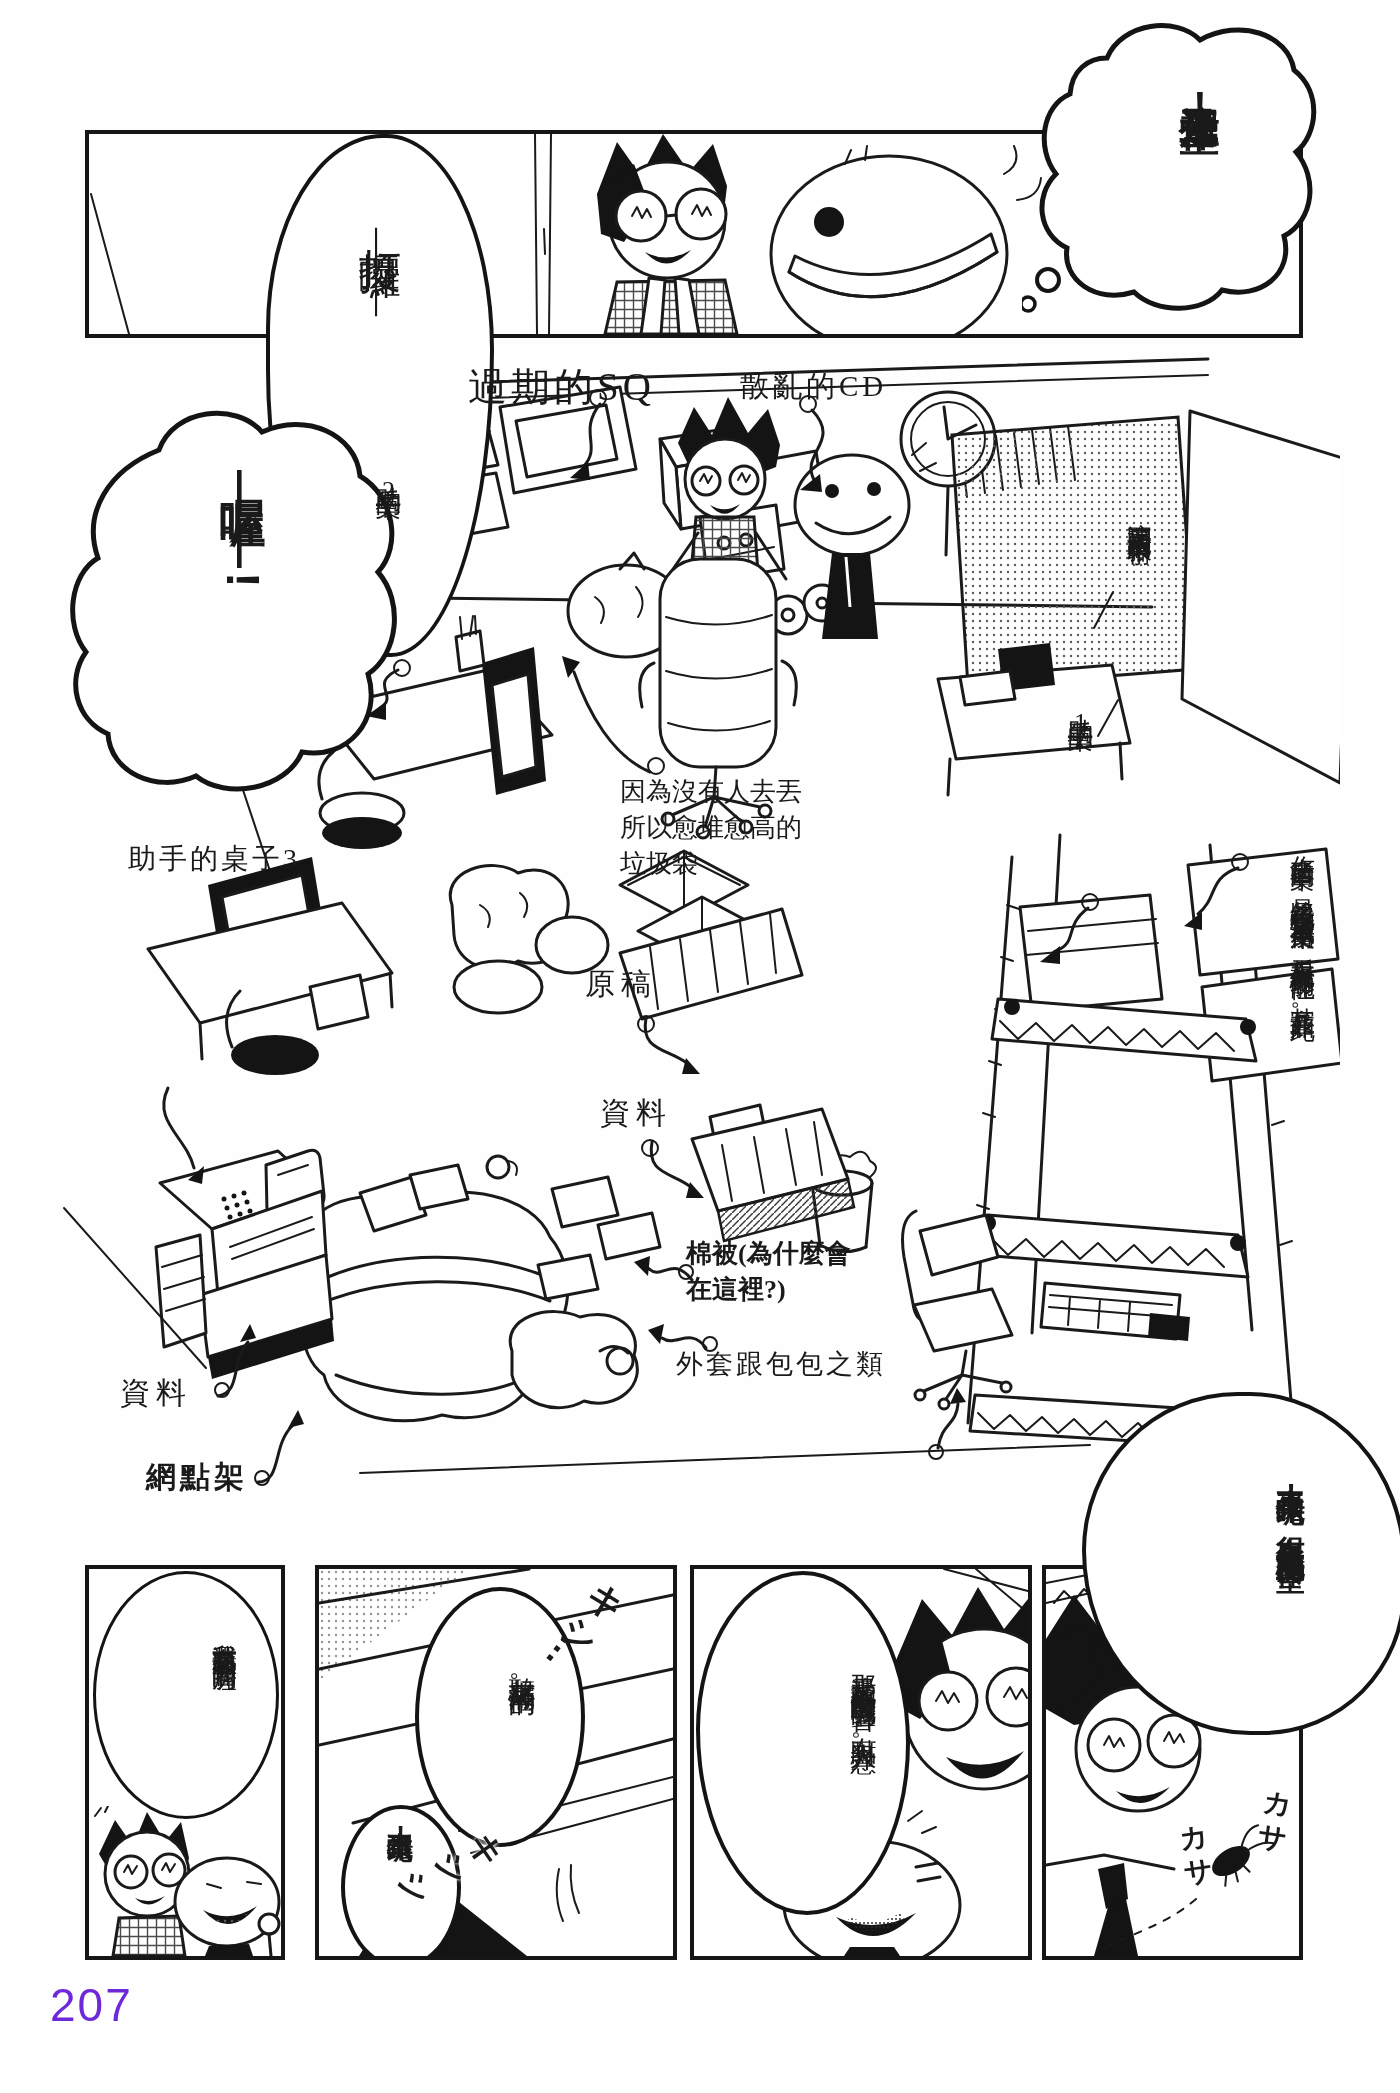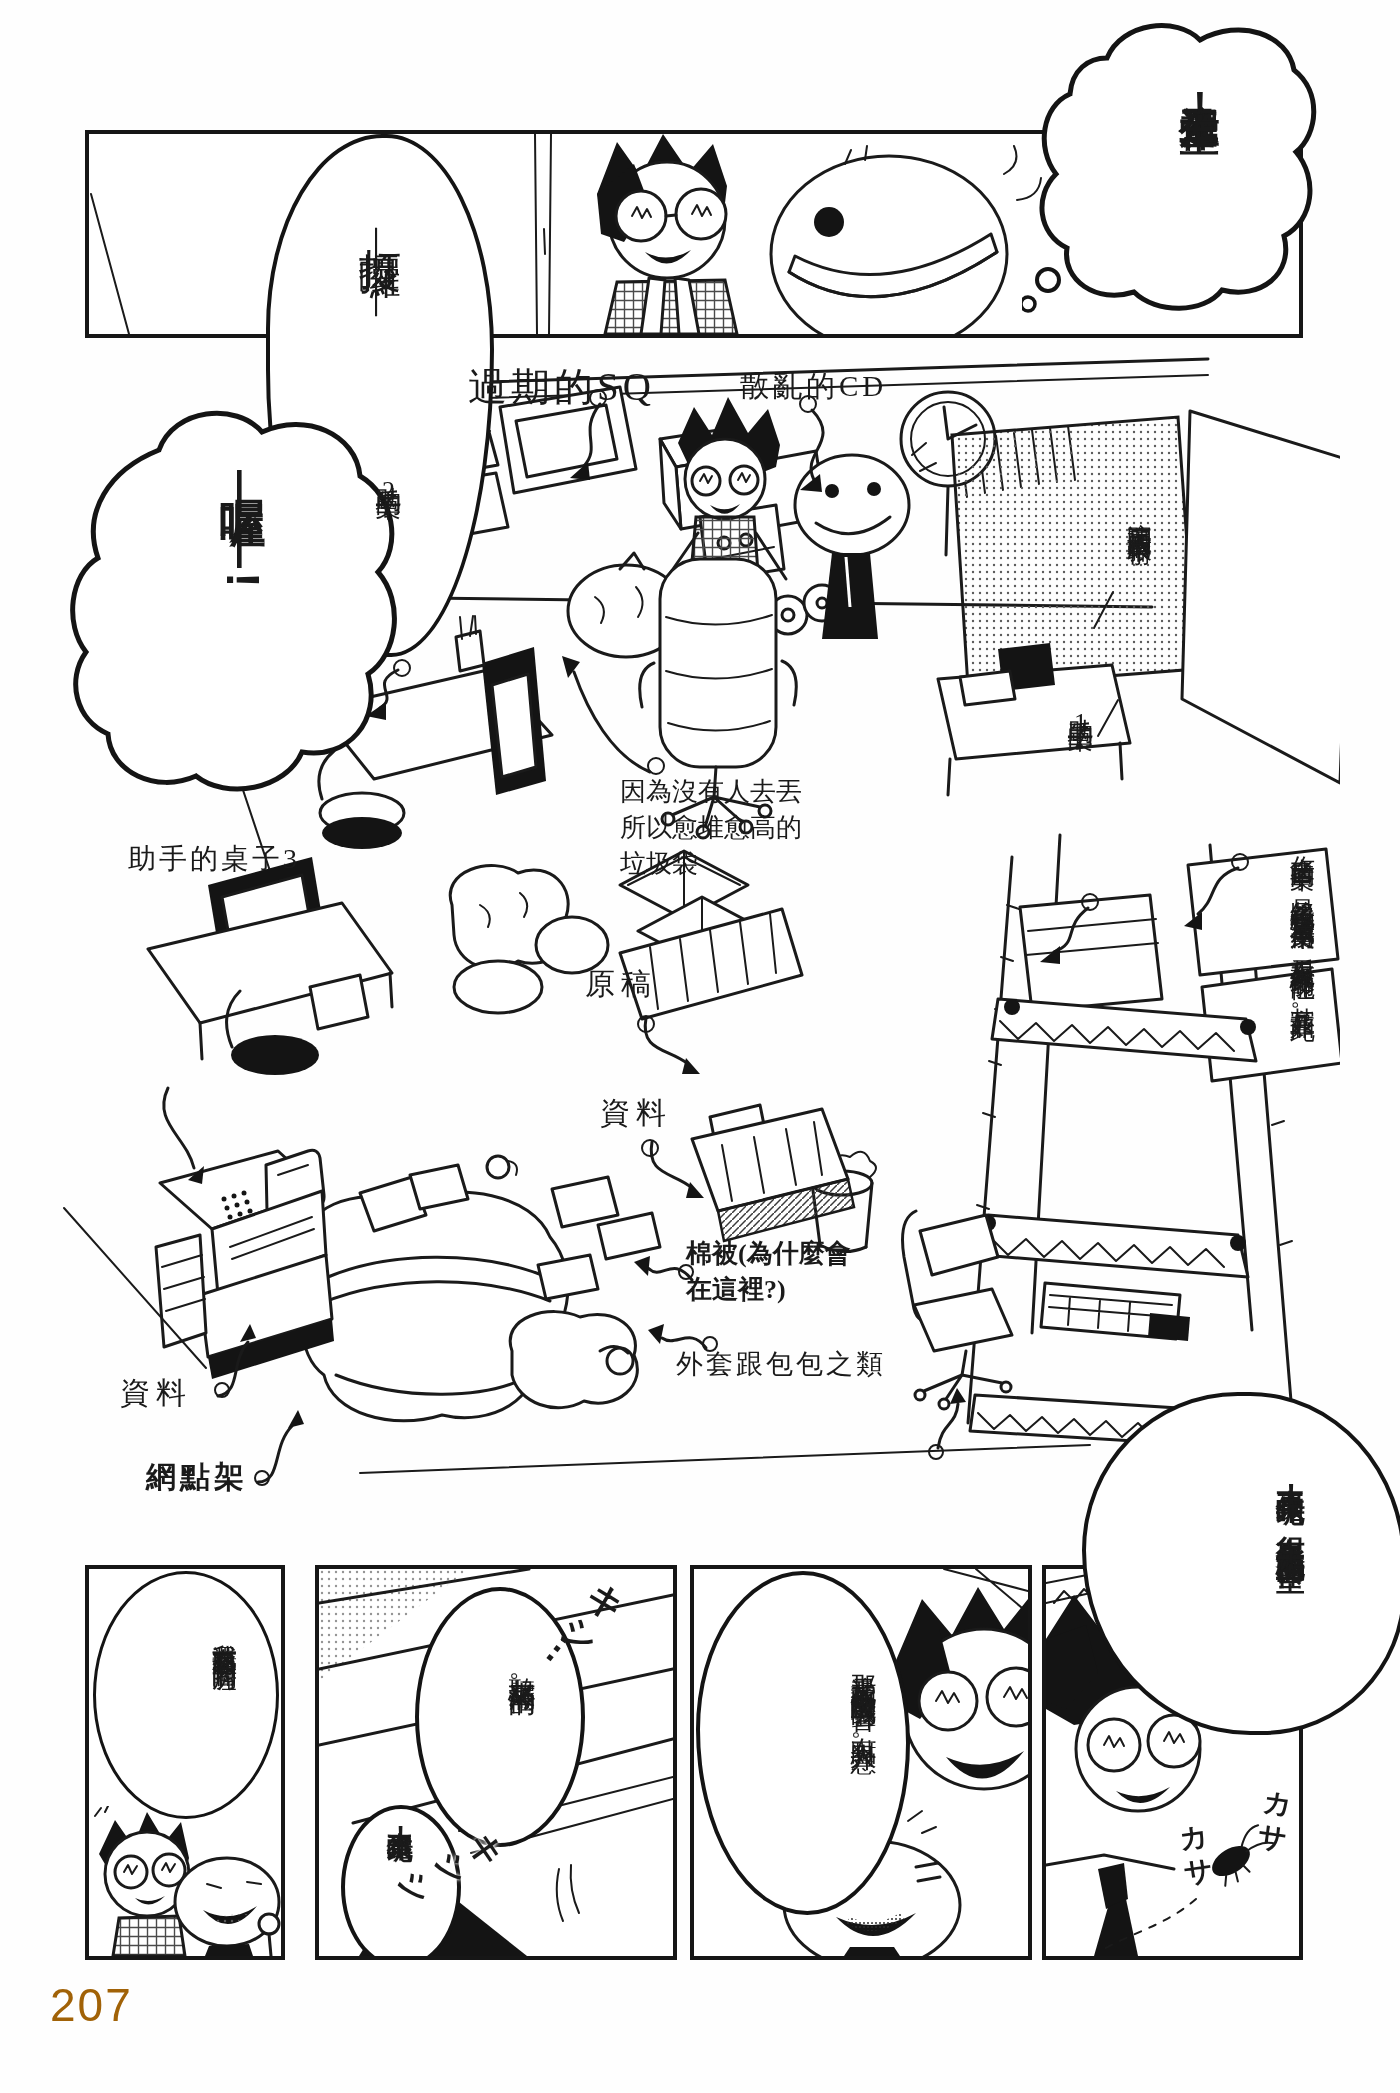--- a/index.html
+++ b/index.html
@@ -478,15 +478,15 @@
     </svg>
   </div>
   <div class="sfx v" style="left:1176px;top:1806px;height:90px;font-size:28px;transform:rotate(-8deg);">カサ</div>
   <div class="sfx v" style="left:1256px;top:1772px;height:90px;font-size:28px;transform:rotate(8deg);">カサ</div>
 
   <div class="bubble" style="left:1082px;top:1392px;width:316px;height:335px;z-index:6;border-width:4.5px;
               border-radius:50% 50% 46% 54% / 48% 52% 44% 56%;">
     <div class="v gothic" style="width:140px;height:196px;font-size:29px;line-height:46px;letter-spacing:3px;">真不錯呢!很有男子氣概的工作室!</div>
   </div>
 
-  <div class="abs" style="left:50px;top:1978px;font-size:46px;color:#a16207;z-index:3;
+  <div class="abs" style="left:50px;top:1978px;font-size:46px;color:#6d28d9;z-index:3;
               font-family:'Liberation Sans','DejaVu Sans',sans-serif;letter-spacing:2px;">207</div>
 </div>
 
 </body></html>

